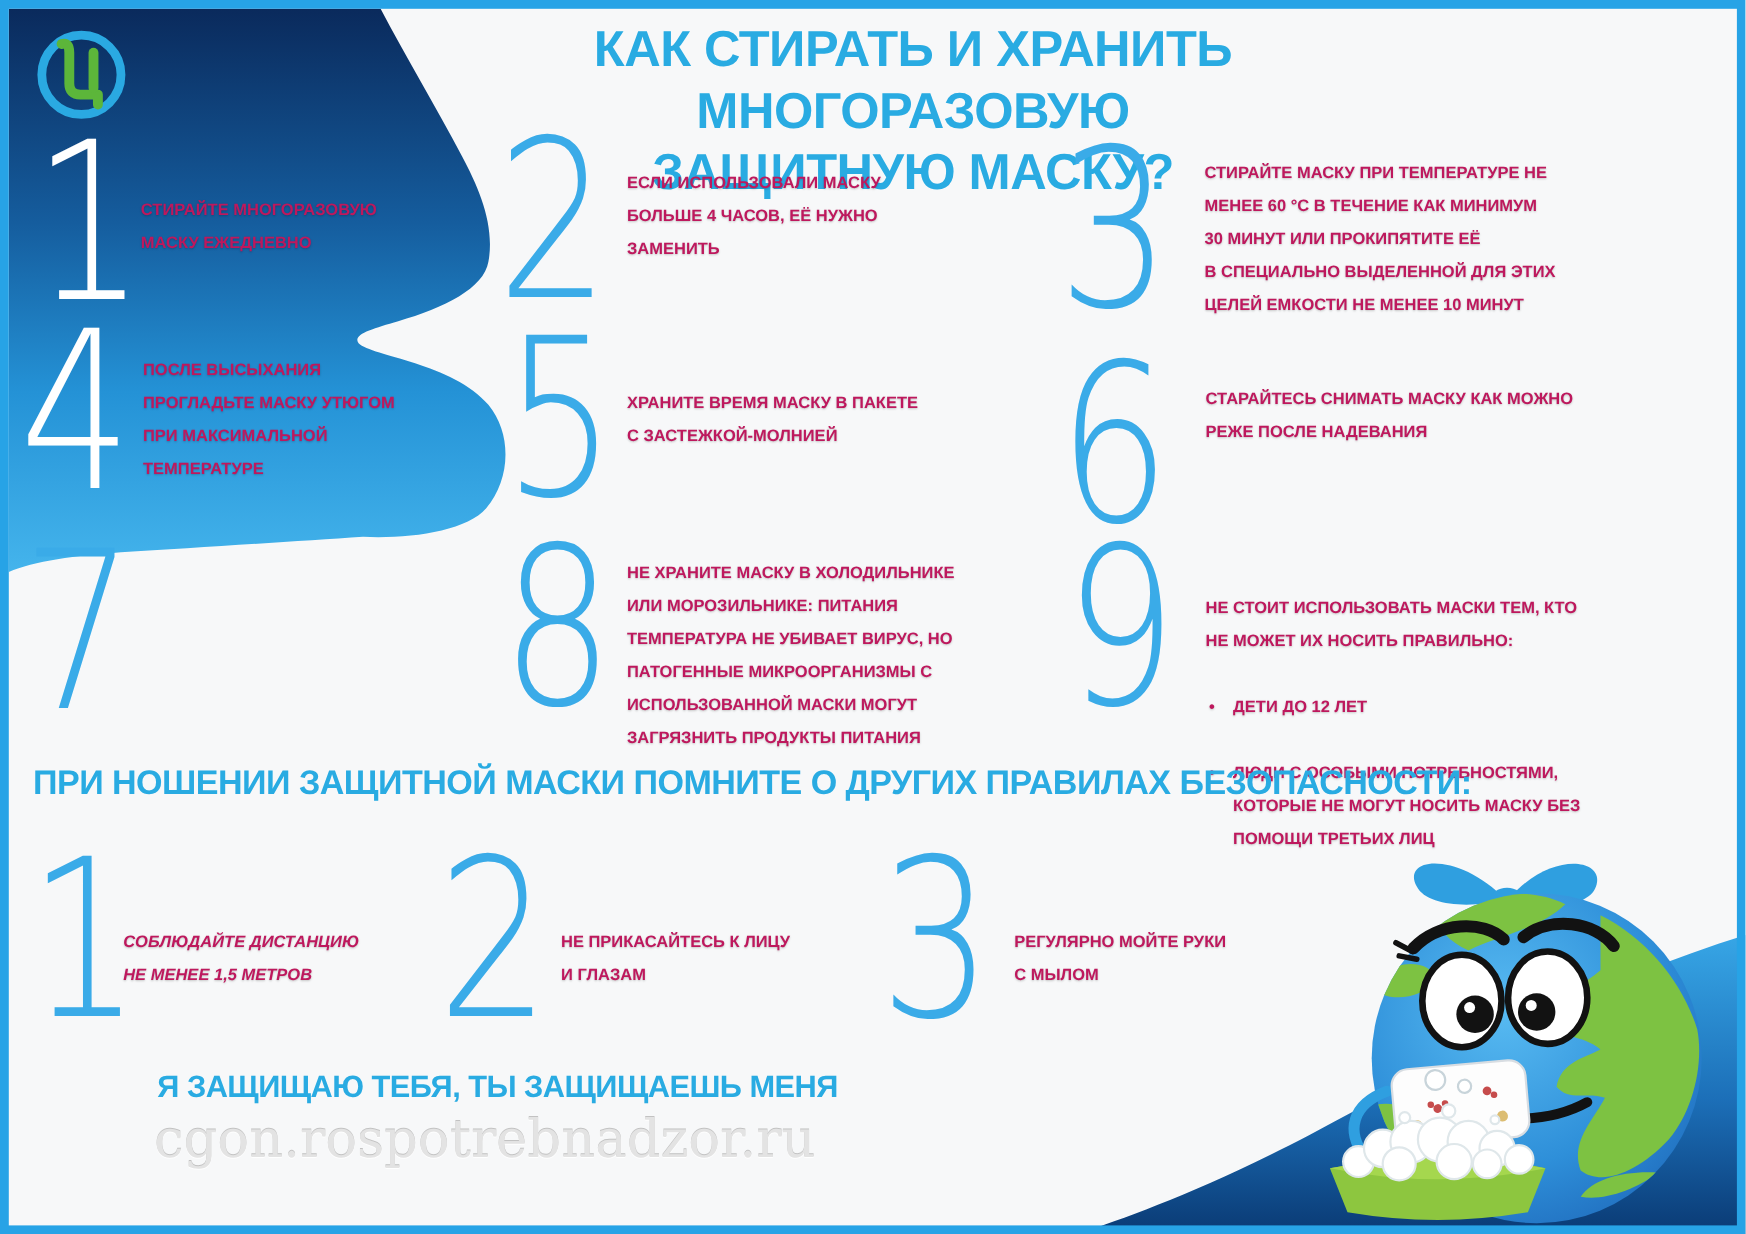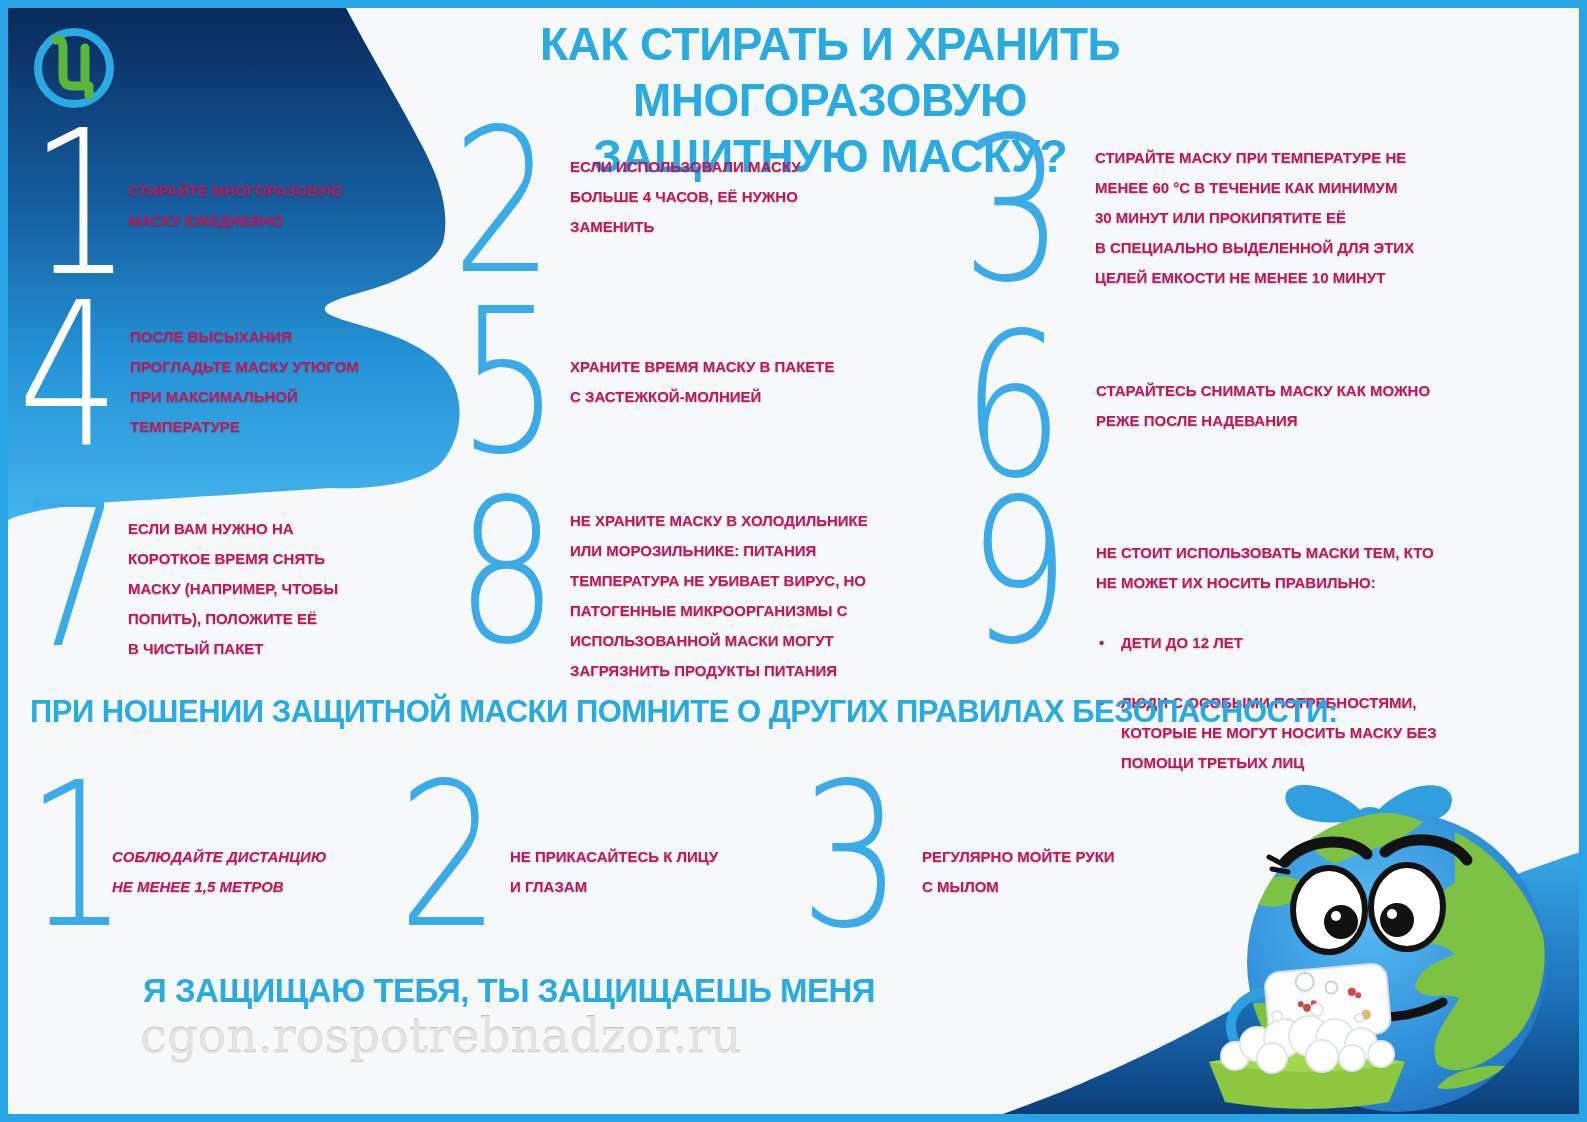--- a/index.html
+++ b/index.html
@@ -31,34 +31,34 @@
   }
   .bullets{margin:0;padding:0;}
   .bullets li{list-style:none;position:relative;padding-left:25px;}
   .bullets li::before{content:"\2022";position:absolute;left:3px;top:0;}
   .heading2{
     position:absolute;left:30px;top:694px;width:1420px;z-index:5;
     color:#29abe2;font-weight:bold;font-size:31px;letter-spacing:-0.5px;
   }
   .slogan{
     position:absolute;left:143px;top:972px;z-index:5;
-    color:#29abe2;font-weight:bold;font-size:33px;letter-spacing:-0.5px;
+    color:#29abe2;font-weight:bold;font-size:28px;letter-spacing:-0.5px;
   }
   .watermark{
     position:absolute;left:140px;top:1008px;width:620px;z-index:5;
     text-align:left;font-family:"DejaVu Serif",serif;font-size:48px;
     color:#e3e3e3;text-shadow:0 -1px 0 #c2c2c2,0 1px 1px #ffffff;
   }
   
   .s1n{left:30px;top:128px;}   .s1t{left:128px;top:176px;width:305px;}
   .s2n{left:452px;top:126px;}  .s2t{left:570px;top:152px;width:345px;}
   .s3n{left:962px;top:134px;}  .s3t{left:1095px;top:143px;width:495px;}
   .s4n{left:18px;top:300px;}   .s4t{left:130px;top:322px;width:335px;}
   .s5n{left:458px;top:306px;}  .s5t{left:570px;top:352px;width:430px;}
-  .s6n{left:962px;top:330px;}  .s6t{left:1096px;top:376px;width:485px;}
+  .s6n{left:962px;top:330px;}  .s6t{left:1096px;top:348px;width:485px;}
   .s7n{left:20px;top:500px;}   .s7t{left:128px;top:514px;width:315px;}
   .s8n{left:456px;top:496px;}  .s8t{left:570px;top:506px;width:435px;}
   .s9n{left:968px;top:496px;}  .s9t{left:1096px;top:508px;width:488px;}
   .b1n{left:26px;top:780px;}   .b1t{left:112px;top:842px;width:310px;font-style:italic;}
   .b2n{left:398px;top:780px;}  .b2t{left:510px;top:842px;width:300px;}
   .b3n{left:800px;top:780px;}  .b3t{left:922px;top:842px;width:300px;}
 </style>
 </head>
 <body>
 
@@ -134,25 +134,20 @@
 
   <div class="num s5n">5</div>
   <div class="txt s5t">ХРАНИТЕ ВРЕМЯ МАСКУ В ПАКЕТЕ
 С ЗАСТЕЖКОЙ-МОЛНИЕЙ</div>
 
   <div class="num s6n">6</div>
   <div class="txt s6t">СТАРАЙТЕСЬ СНИМАТЬ МАСКУ КАК МОЖНО
 РЕЖЕ ПОСЛЕ НАДЕВАНИЯ</div>
 
   <div class="num s7n">7</div>
-  <div class="txt s7t">ЕСЛИ ВАМ НУЖНО НА
-КОРОТКОЕ ВРЕМЯ СНЯТЬ
-МАСКУ (НАПРИМЕР, ЧТОБЫ
-ПОПИТЬ), ПОЛОЖИТЕ ЕЁ
-В ЧИСТЫЙ ПАКЕТ</div>
 
   <div class="num s8n">8</div>
   <div class="txt s8t">НЕ ХРАНИТЕ МАСКУ В ХОЛОДИЛЬНИКЕ
 ИЛИ МОРОЗИЛЬНИКЕ: ПИТАНИЯ
 ТЕМПЕРАТУРА НЕ УБИВАЕТ ВИРУС, НО
 ПАТОГЕННЫЕ МИКРООРГАНИЗМЫ С
 ИСПОЛЬЗОВАННОЙ МАСКИ МОГУТ
 ЗАГРЯЗНИТЬ ПРОДУКТЫ ПИТАНИЯ</div>
 
   <div class="num s9n">9</div>

